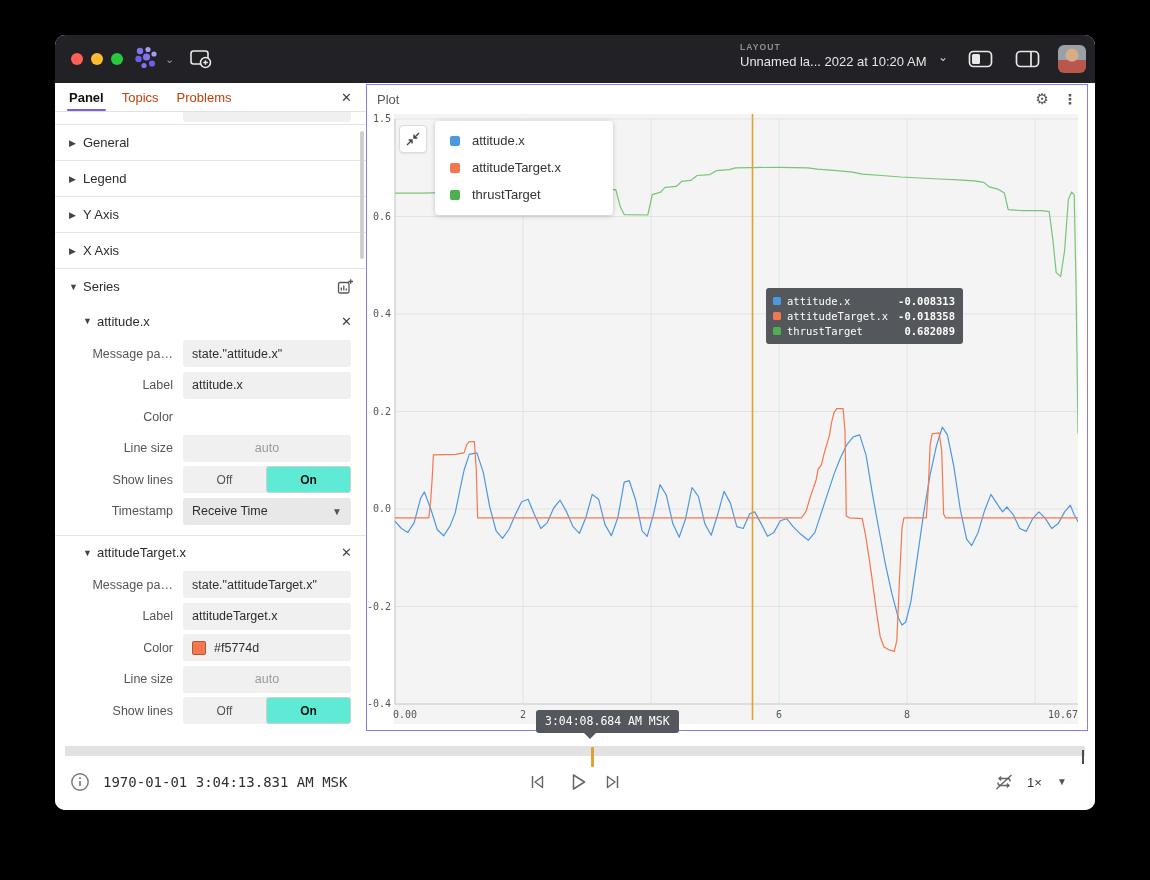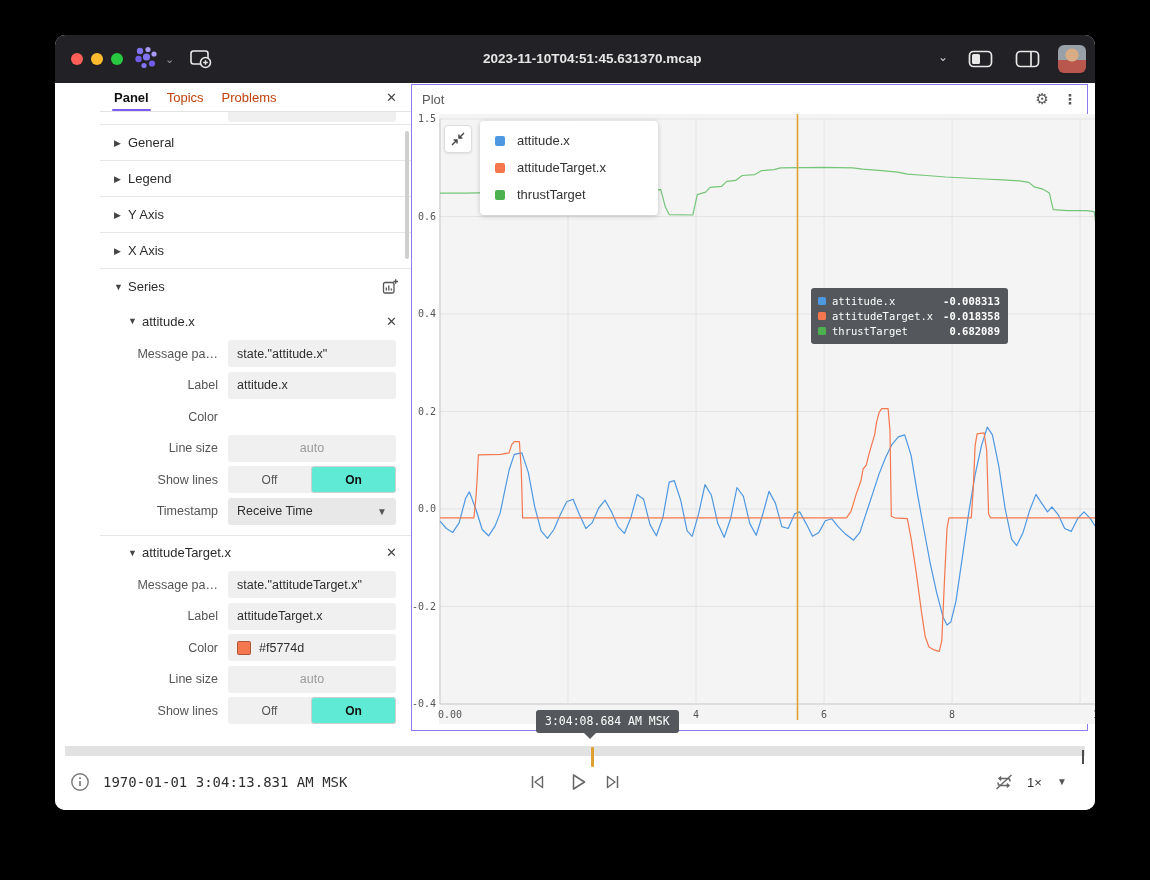--- a/index.html
+++ b/index.html
@@ -21,21 +21,21 @@
   .layout-label { position:static; display:block; font-size:8.5px; letter-spacing:1.1px; color:#8f8f93; font-weight:700; }
   .layout-name { position:static; display:block; font-size:13px; color:#e6e6e6; margin-top:2px; white-space:nowrap; }
   .layout-caret { left:883px; top:15px; color:#cfcfcf; font-size:12px; }
   .paneltoggle { top:15px; }
   .paneltoggle.lft { left:913px; } .paneltoggle.rgt { left:960px; }
   .avatar { left:1003px; top:10px; width:28px; height:28px; border-radius:6px;
     background: radial-gradient(circle at 50% 36%, #d8ac85 0 6px, rgba(0,0,0,0) 7px),
                 linear-gradient(180deg,#9aa0a8 0 55%, #b9564d 55% 100%); }
 
   
-  .content { position:absolute; top:48px; left:0; right:0; height:657px; display:flex; background:#fff;padding-left:45px; }
+  .content { position:absolute; top:48px; left:0; right:0; height:657px; display:flex; background:#fff; }
   .sidebar { width:311px; height:100%; position:relative; background:#fff; overflow:hidden; }
   .plotpanel { position:relative; flex:1; margin:1px 7px 9px 0; border:1px solid #8a7bf2; background:#fff; }
 
   
   .tabs { height:29px; border-bottom:1px solid #e2e2e2; display:flex; align-items:center; padding-left:14px; gap:18px; position:relative; }
   .tab { font-size:13px; color:#c2410c; position:relative; height:100%; display:flex; align-items:center; }
   .tab.active { color:#111; font-weight:700; }
   .tab.active::after { content:""; position:absolute; left:-2px; right:-2px; bottom:0; height:2.5px; background:#7a5cf5; border-radius:2px; }
   .tabs .close { margin-left:auto; margin-right:14px; color:#444; font-size:13px; }
   .sscroll { position:relative; overflow:hidden; height:628px; }
@@ -113,21 +113,24 @@
       <circle cx="21" cy="8" r="2.6" fill="#a89bf5"></circle>
         <circle cx="11" cy="19.5" r="2.6" fill="#8274f0"></circle>
       <circle cx="19" cy="17.5" r="3.1" fill="#6f5de8"></circle>
     </svg>
     <span class="tb-caret">⌄</span>
     <svg class="addpanel" width="24" height="22" viewBox="0 0 24 22">
       <rect x="2" y="3" width="17" height="13" rx="2.5" fill="none" stroke="#e8e8e8" stroke-width="1.6"></rect>
       <circle cx="16.5" cy="14.5" r="5" fill="#222226" stroke="#e8e8e8" stroke-width="1.6"></circle>
       <path d="M16.5 12.2 v4.6 M14.2 14.5 h4.6" stroke="#e8e8e8" stroke-width="1.4"></path>
     </svg>
-    <span class="file-title">2023-11-10T04:51:45.631370.mcap</span>
+    <div class="layout-picker">
+      <span class="layout-label">LAYOUT</span>
+      <span class="layout-name">Unnamed la... 2022 at 10:20 AM</span>
+    </div>
     <span class="layout-caret">⌄</span>
     <svg class="paneltoggle lft" width="25" height="18" viewBox="0 0 25 18">
       <rect x="1.5" y="1.5" width="22" height="15" rx="4" fill="none" stroke="#e8e8e8" stroke-width="1.7"></rect>
       <rect x="4" y="4" width="8" height="10" rx="1.5" fill="#e8e8e8"></rect>
     </svg>
     <svg class="paneltoggle rgt" width="25" height="18" viewBox="0 0 25 18">
       <rect x="1.5" y="1.5" width="22" height="15" rx="4" fill="none" stroke="#e8e8e8" stroke-width="1.7"></rect>
       <path d="M16 2 v14" stroke="#e8e8e8" stroke-width="1.7"></path>
     </svg>
     <span class="avatar"></span>

